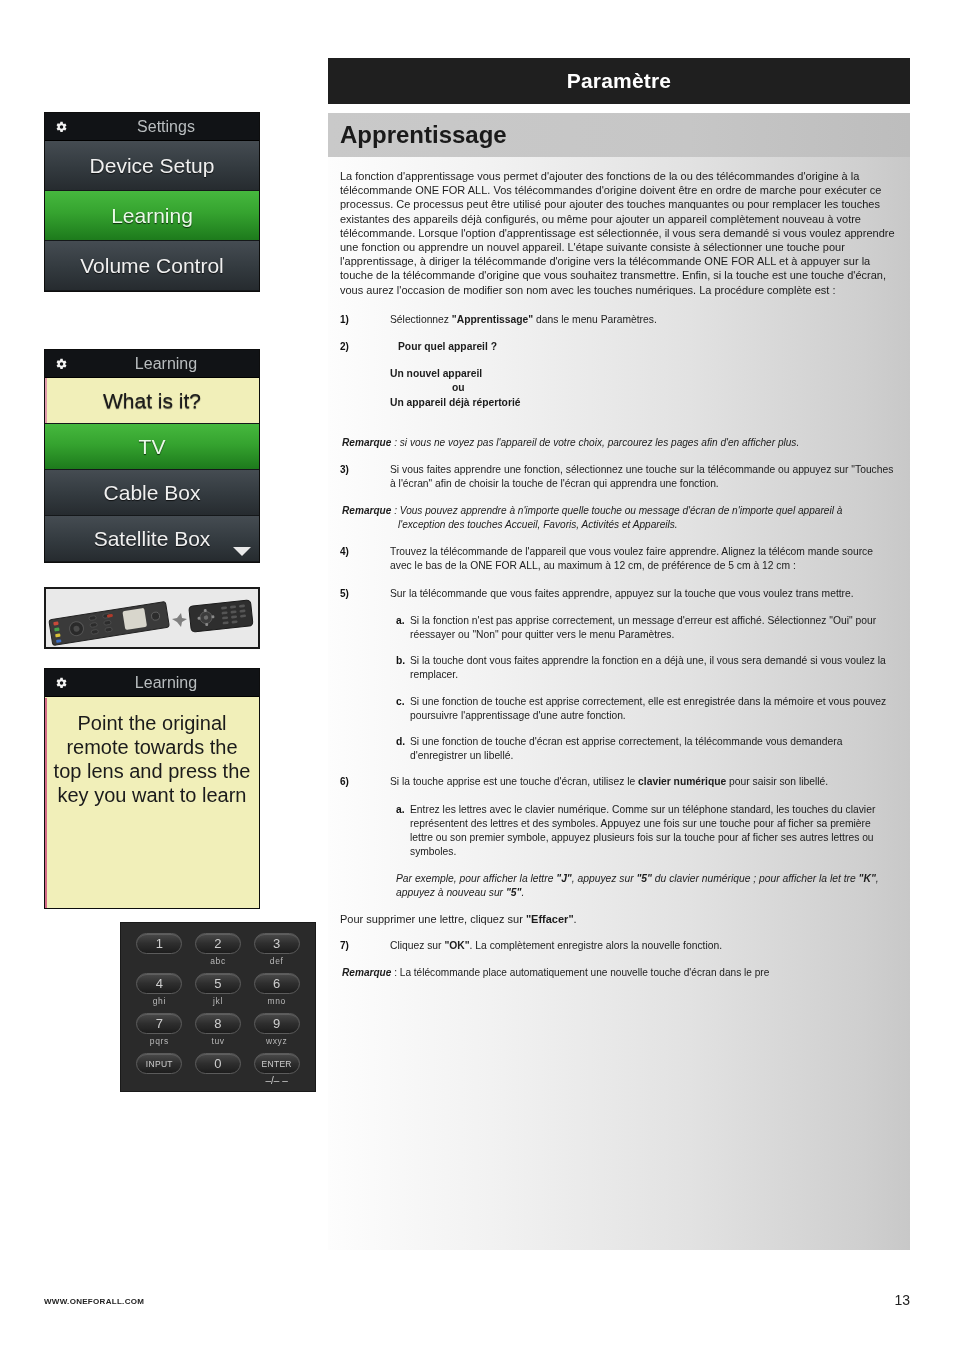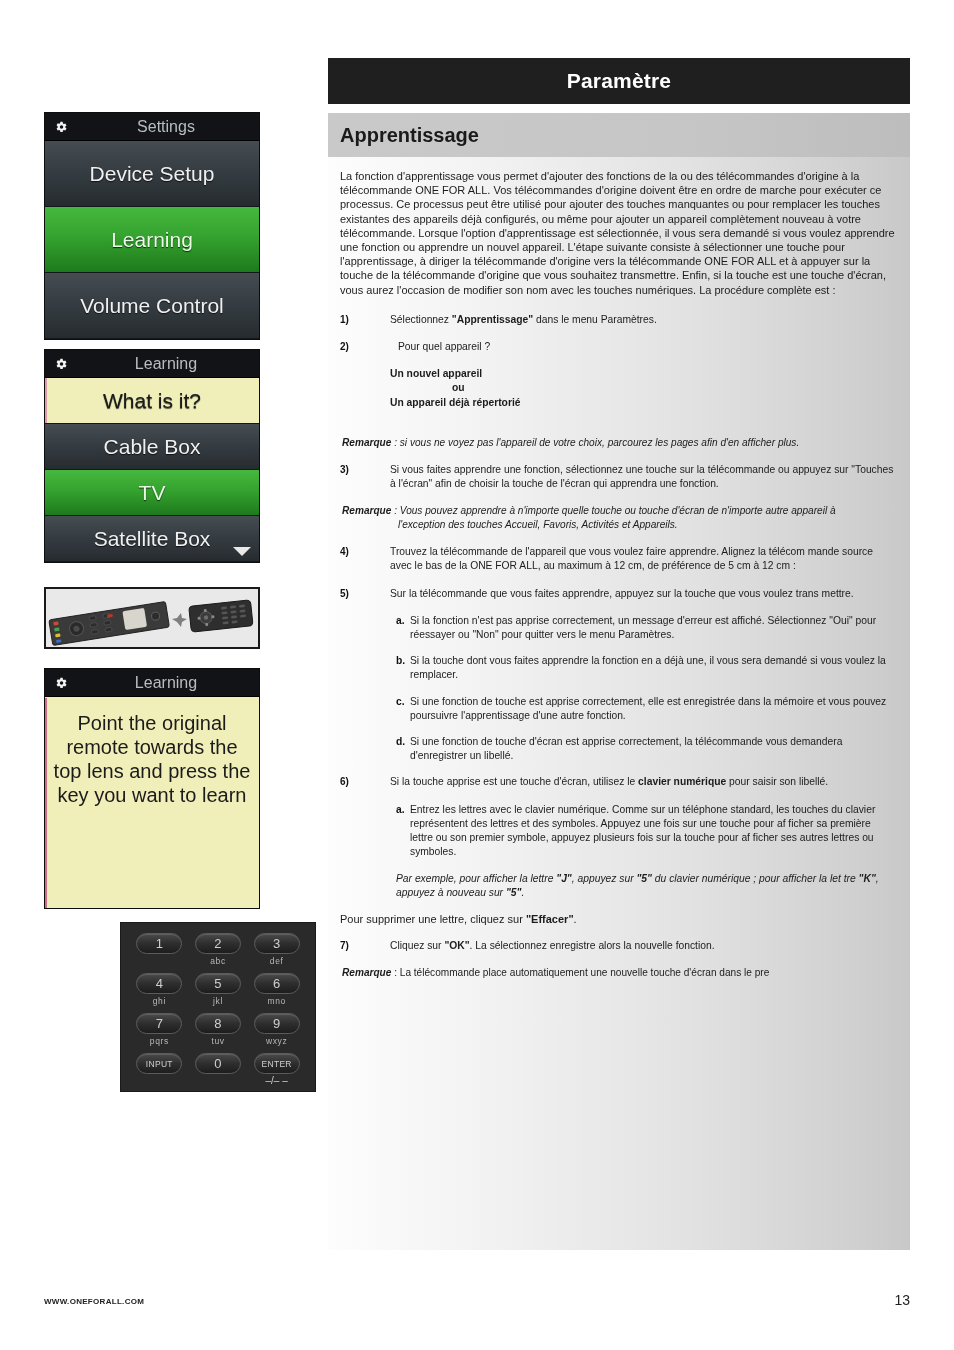--- a/index.html
+++ b/index.html
@@ -22,42 +22,42 @@
     color: #ffffff; font-size: 21px; font-weight: bold; letter-spacing: .2px;
   }
 
   
   .section-band {
     position: absolute; left: 328px; top: 113px; width: 582px; height: 44px;
     background: linear-gradient(to right, #c9c9c9 0%, #c6c6c6 62%, #bdbdbd 100%);
     display: flex; align-items: center;
   }
   .section-band .section-title {
-    color: #1a1a1a; font-size: 20px; font-weight: bold; padding-left: 12px;
+    color: #1a1a1a; font-size: 24px; font-weight: bold; padding-left: 12px;
   }
 
   
   .body-panel {
     position: absolute; left: 328px; top: 157px; width: 582px; height: 1093px;
     background: linear-gradient(to right, #fdfdfd 0%, #f2f2f2 28%, #e2e2e2 62%, #cfcfcf 92%, #c8c8c8 100%);
     padding: 12px 14px 0 12px;
   }
   .intro {
     font-size: 11px; line-height: 14.2px; color: #1c1c1c; text-align: left;
     margin: 0 0 16px 0;
   }
 
   
   .step { display: flex; margin-bottom: 13px; }
   .step .num {
     width: 50px; flex: 0 0 50px; font-size: 10px; font-weight: bold; color: #111;
     line-height: 14.2px;
   }
   .step .txt { flex: 1; font-size: 10.3px; line-height: 14.2px; color: #1c1c1c; }
-  .step .txt.bold { font-weight: normal; padding-left: 8px; }
+  .step .txt.bold { font-weight: bold; padding-left: 8px; }
 
   .sub-block { margin: 6px 0 0 0; }
   .sub-line { font-size: 10.3px; line-height: 14.2px; color: #1c1c1c; font-weight: bold; }
   .sub-line.center-ou { padding-left: 62px; }
 
   
   .remarque {
     font-size: 10.1px; line-height: 14px; color: #1c1c1c; font-style: italic;
     margin: 0 0 13px 0; padding-left: 2px;
   }
@@ -91,21 +91,21 @@
     position: relative; border-bottom: 1px solid #000;
   }
   .screen-head .gear {
     position: absolute; left: 9px; top: 50%; transform: translateY(-50%);
     width: 14px; height: 14px; color: #f2f2f2;
   }
   .screen-head .hd-label {
     width: 100%; text-align: center; color: #b9bdbf; font-size: 16px; padding-left: 12px; margin-left: 16px;
   }
   .row {
-    height: 66px; display: flex; align-items: center; justify-content: center;
+    height: 50px; display: flex; align-items: center; justify-content: center;
     color: #f0f0f0; font-size: 21px; position: relative;
     border-bottom: 1px solid #15181a;
     background: linear-gradient(to bottom, #3a4248 0%, #2b3237 55%, #222], #1d2226 100%);
     background: linear-gradient(to bottom, #3b4349 0%, #2c3338 55%, #1e2327 100%);
     text-shadow: 0 1px 1px rgba(0,0,0,.7);
   }
   .row.dark2 { background: linear-gradient(to bottom, #454c52 0%, #333a3f 55%, #262b2f 100%); }
   .row.green {
     background: linear-gradient(to bottom, #46b83e 0%, #35a32f 45%, #1d7a1c 100%);
     color: #eafbe8;
@@ -210,21 +210,21 @@
       <div class="sub-line">Un appareil déjà répertorié</div>
     </div>
 
     <p class="remarque"><b>Remarque</b><span> : si vous ne voyez pas l'appareil de votre choix, parcourez les pages afin d'en afficher plus.</span></p>
 
     <div class="step">
       <div class="num">3)</div>
       <div class="txt">Si vous faites apprendre une fonction, sélectionnez une touche sur la télécommande ou appuyez sur "Touches à l'écran" afin de choisir la touche de l'écran qui apprendra une fonction.</div>
     </div>
 
-    <p class="remarque"><b>Remarque</b><span> : Vous pouvez apprendre à n'importe quelle touche ou touche d'écran de n'importe autre appareil à</span><span class="cont">l'exception des touches Accueil, Favoris, Activités et Appareils.</span></p>
+    <p class="remarque"><b>Remarque</b><span> : Vous pouvez apprendre à n'importe quelle touche ou message d'écran de n'importe quel appareil à</span><span class="cont">l'exception des touches Accueil, Favoris, Activités et Appareils.</span></p>
 
     <div class="step">
       <div class="num">4)</div>
       <div class="txt">Trouvez la télécommande de l'appareil que vous voulez faire apprendre. Alignez la télécom mande source avec le bas de la ONE FOR ALL, au maximum à 12 cm, de préférence de 5 cm à 12 cm :</div>
     </div>
 
     <div class="step">
       <div class="num">5)</div>
       <div class="txt">Sur la télécommande que vous faites apprendre, appuyez sur la touche que vous voulez trans mettre.</div>
     </div>
@@ -255,21 +255,21 @@
       <div class="ltr">a.</div>
       <div class="ltxt">Entrez les lettres avec le clavier numérique. Comme sur un téléphone standard, les touches du clavier représentent des lettres et des symboles. Appuyez une fois sur une touche pour af ficher sa première lettre ou son premier symbole, appuyez plusieurs fois sur la touche pour af ficher ses autres lettres ou symboles.</div>
     </div>
 
     <p class="plain-indent"><span>Par exemple, pour afficher la lettre </span><b class="strong">"J"</b><span>, appuyez sur </span><b class="strong">"5"</b><span> du clavier numérique ; pour afficher la let tre </span><b class="strong">"K"</b><span>, appuyez à nouveau sur </span><b class="strong">"5"</b><span>.</span></p>
 
     <p class="plain-left"><span>Pour supprimer une lettre, cliquez sur </span><b class="strong">"Effacer"</b><span>.</span></p>
 
     <div class="step">
       <div class="num">7)</div>
-      <div class="txt"><span>Cliquez sur </span><b class="strong">"OK"</b><span>. La sélectionnez enregistre alors la nouvelle fonction.</span></div>
+      <div class="txt"><span>Cliquez sur </span><b class="strong">"OK"</b><span>. La complètement enregistre alors la nouvelle fonction.</span></div>
     </div>
 
     <p class="remarque" style="font-style:normal;"><b>Remarque</b><span> : La télécommande place automatiquement une nouvelle touche d'écran dans le pre</span></p>
 
   </div>
 
   <div class="screen" id="screen-settings">
     <div class="screen-head">
       <span class="gear">
         <svg viewBox="0 0 24 24" width="14" height="14" fill="#f2f2f2">
@@ -295,25 +295,25 @@
         <svg viewBox="0 0 24 24" width="14" height="14" fill="#f2f2f2">
             <path d="M19.4 13a7.6 7.6 0 000-2l2-1.6-2-3.4-2.4 1a7.5 7.5 0 00-1.7-1L14.9 3h-4l-.4 2.6a7.5 7.5 0 00-1.7 1l-2.4-1-2 3.4L6.4 11a7.6 7.6 0 000 2l-2 1.6 2 3.4 2.4-1c.5.4 1.1.8 1.7 1l.4 2.6h4l.4-2.6c.6-.2 1.2-.6 1.7-1l2.4 1 2-3.4-2-1.6zM12.9 15a3 3 0 110-6 3 3 0 010 6z"></path>
           </svg>
       </span>
       <span class="hd-label">Learning</span>
     </div>
     <div class="row yellow">
       <span class="edge-pink"></span>
       <span>What is it?</span>
     </div>
+    <div class="row green">
+      <span>TV</span>
+    </div>
     <div class="row dark2">
       <span>Cable Box</span>
-    </div>
-    <div class="row green">
-      <span>TV</span>
     </div>
     <div class="row dark2">
       <span>Satellite Box</span>
       <span class="caret"></span>
     </div>
   </div>
 
   <div class="remote-photo">
     <svg width="212" height="58" viewBox="0 0 212 58">
       <rect x="0" y="0" width="212" height="58" fill="#e9e9e9"></rect>

